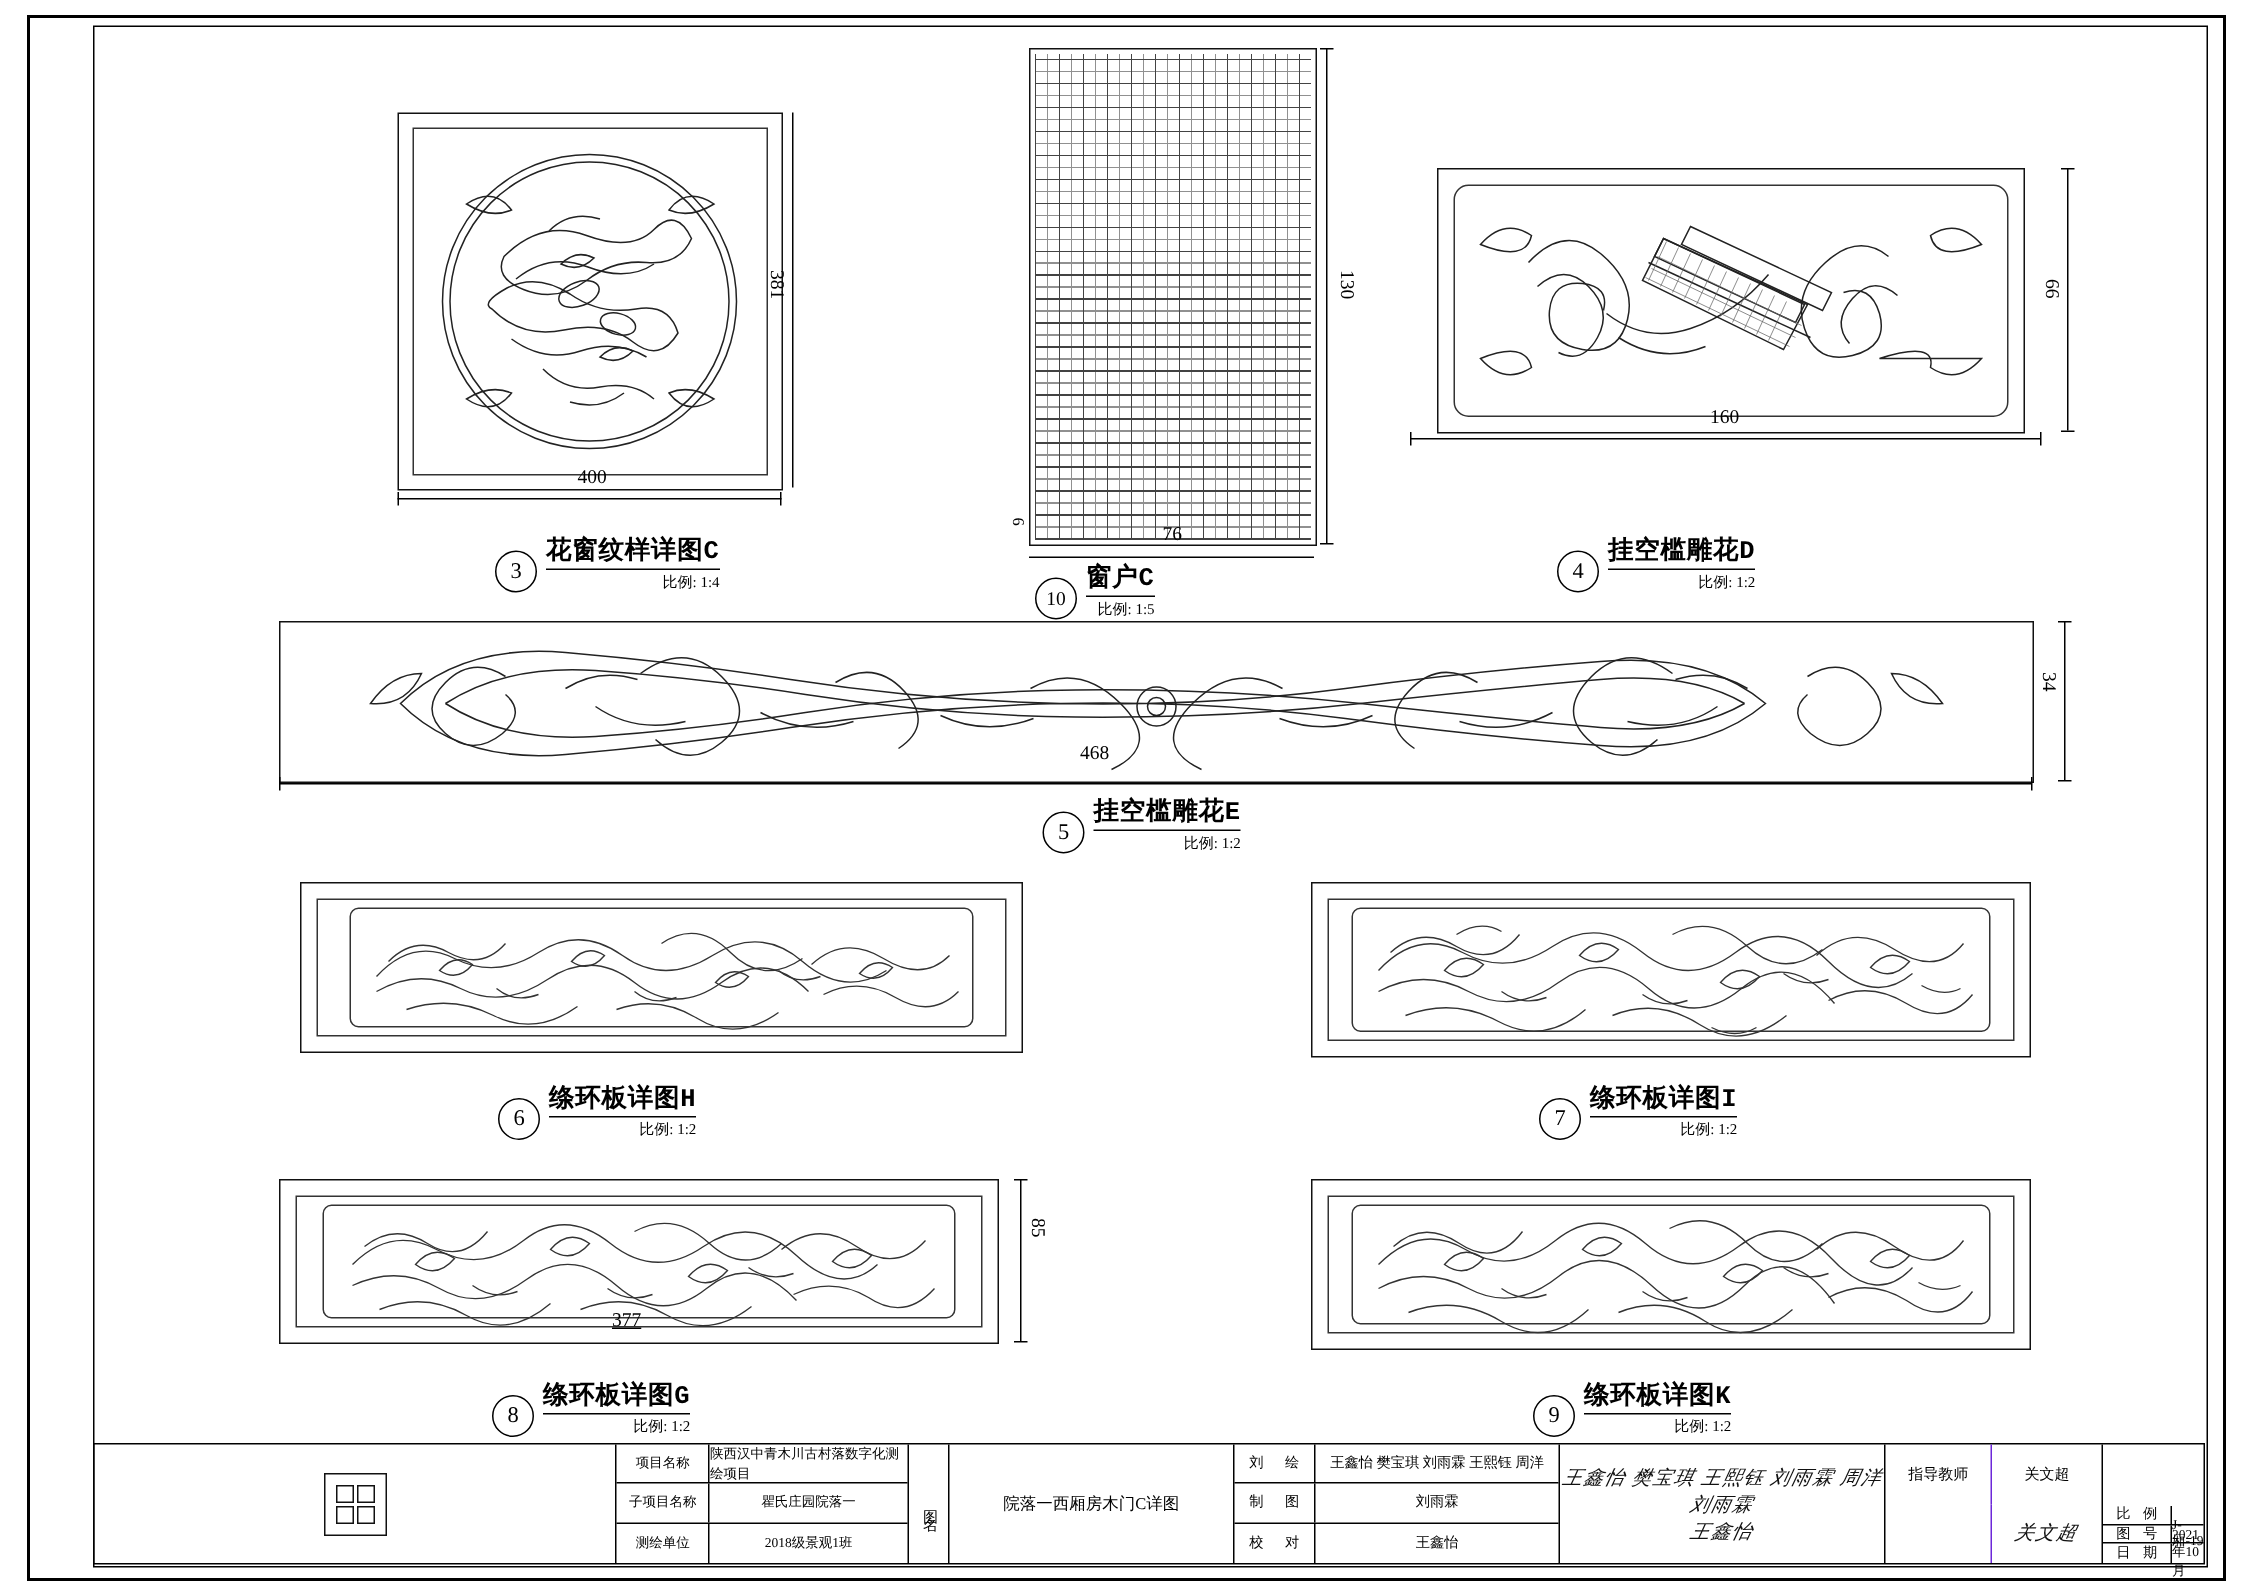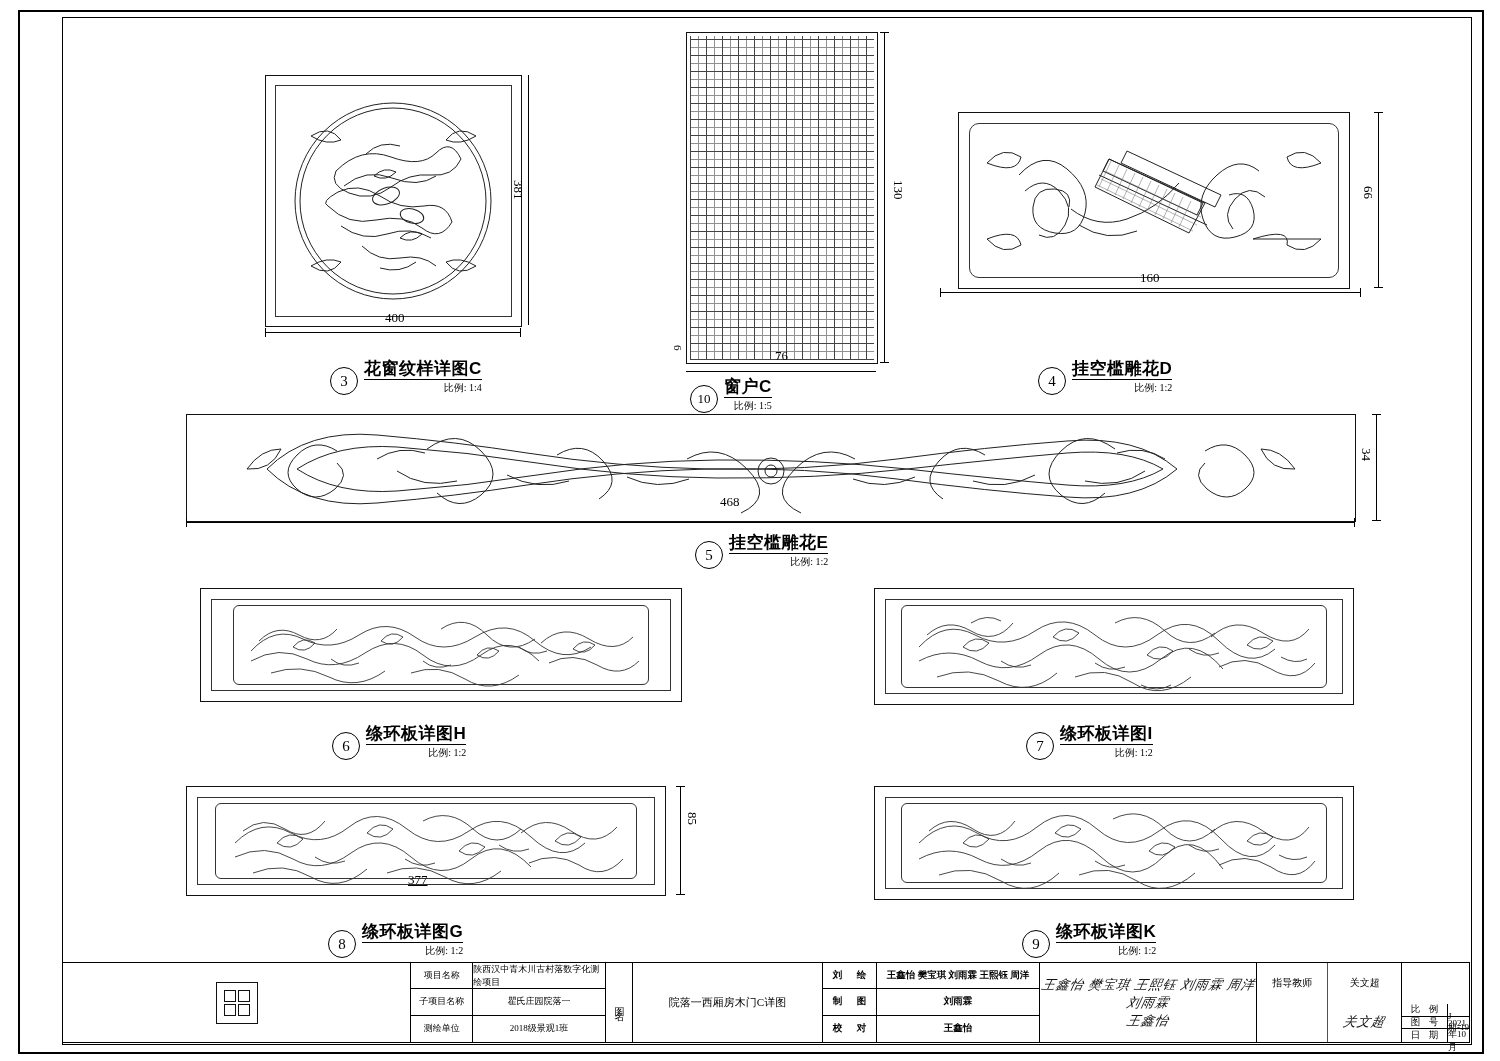--- a/index.html
+++ b/index.html
@@ -12,21 +12,21 @@
   .dimtext{position:absolute;font-size:13px;font-family:"Liberation Serif","DejaVu Serif",serif;color:#000;white-space:nowrap;}
   .vtext{writing-mode:vertical-rl;text-orientation:mixed;}
   .line{position:absolute;background:#000;}
   .hline{height:1px;}
   .vline{width:1px;}
 
   
   .tag{position:absolute;display:flex;align-items:flex-end;}
   .tag .circ{width:26px;height:26px;border:1.5px solid #000;border-radius:50%;display:flex;align-items:center;justify-content:center;font-size:15px;font-family:"Liberation Serif",serif;background:#fff;}
   .tag .txtwrap{margin-left:6px;display:flex;flex-direction:column;align-items:flex-start;}
-  .tag .maintitle{font-size:17px;font-family:Liberation Sans, sans-serif;font-weight:700;line-height:1.05;letter-spacing:.5px;}
+  .tag .maintitle{font-size:17px;font-family:Liberation Mono, monospace;font-weight:700;line-height:1.05;letter-spacing:.5px;}
   .tag .under{width:100%;height:1.5px;background:#000;margin-top:1px;}
   .tag .scale{font-size:10px;font-family:"Liberation Serif",serif;align-self:flex-end;margin-top:1px;}
 
   
   .panel{position:absolute;border:1px solid #111;background:#fff;}
   .panel.thick{border-width:1.5px;}
   .inner-b{position:absolute;border:1px solid #333;}
   .carve{position:absolute;top:0;left:0;width:100%;height:100%;}
 
   
@@ -54,21 +54,21 @@
   .logo-text .cn{font-size:21px;font-weight:700;letter-spacing:1px;white-space:nowrap;}
   .logo-text .en{font-size:7.5px;letter-spacing:.2px;white-space:nowrap;}
   .tb-proj{width:215px;flex-direction:column;}
   .tb-proj .row{display:flex;width:100%;height:33.3%;border-bottom:1px solid #000;box-sizing:border-box;font-size:9px;}
   .tb-proj .row:last-child{border-bottom:none;}
   .tb-proj .k{width:62px;border-right:1px solid #000;display:flex;align-items:center;justify-content:center;height:100%;box-sizing:border-box;}
   .tb-proj .v{flex:1;display:flex;align-items:center;justify-content:center;height:100%;}
   .tb-dwgname{width:30px;justify-content:center;font-size:10px;}
   .tb-dwgname .vertical{writing-mode:vertical-rl;text-orientation:upright;letter-spacing:4px;}
   .tb-dwgtitle{width:210px;justify-content:center;font-size:11px;}
-  .tb-roles{width:240px;flex-direction:column;font-weight:bold;}
+  .tb-roles{width:240px;flex-direction:column;}
   .tb-roles .row{display:flex;width:100%;height:33.3%;border-bottom:1px solid #000;box-sizing:border-box;font-size:9.5px;}
   .tb-roles .row:last-child{border-bottom:none;}
   .tb-roles .k{width:54px;border-right:1px solid #000;display:flex;align-items:center;justify-content:center;letter-spacing:6px;padding-left:6px;box-sizing:border-box;}
   .tb-roles .v{flex:1;display:flex;align-items:center;justify-content:center;}
   .tb-sign{width:240px;flex-direction:column;justify-content:center;font-family:"Liberation Serif",serif;}
   .sigline{font-size:13px;font-style:italic;transform:skewX(-12deg);letter-spacing:1px;color:#111;}
   .tb-teacher{width:160px;flex-direction:column;}
   .tb-teacher .row{display:flex;width:100%;height:50%;box-sizing:border-box;font-size:10px;align-items:center;}
   .tb-teacher .k{width:70px;border-right:1px solid #6d28d9;height:100%;display:flex;align-items:center;justify-content:center;}
   .tb-teacher .v{flex:1;display:flex;align-items:center;justify-content:center;}

